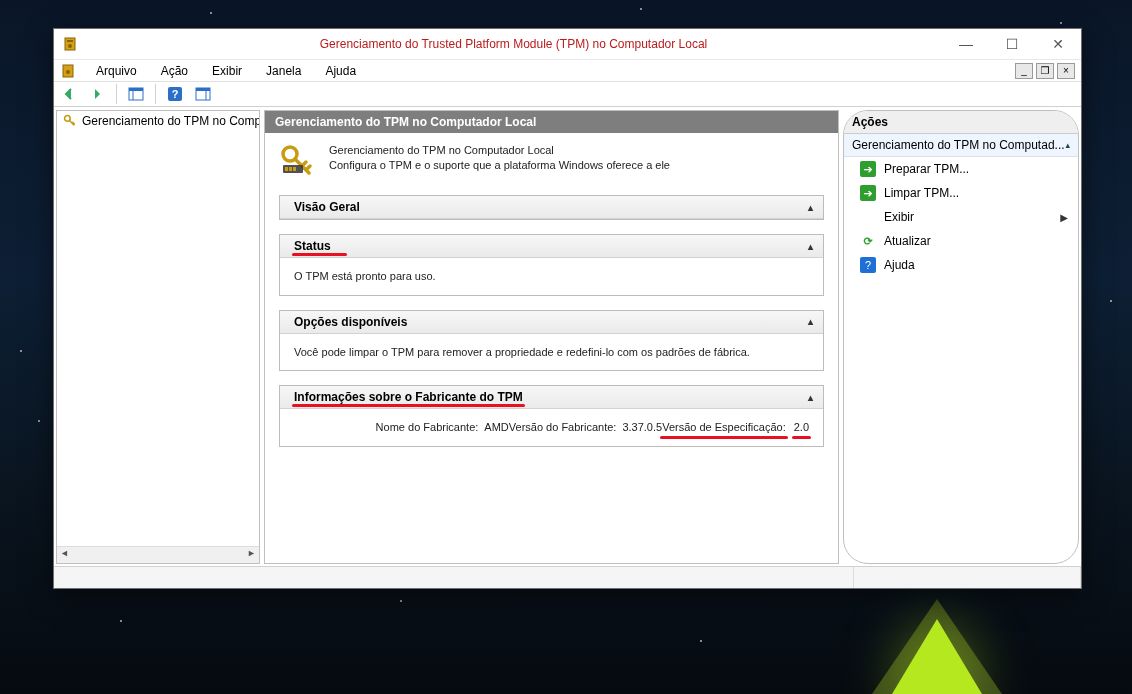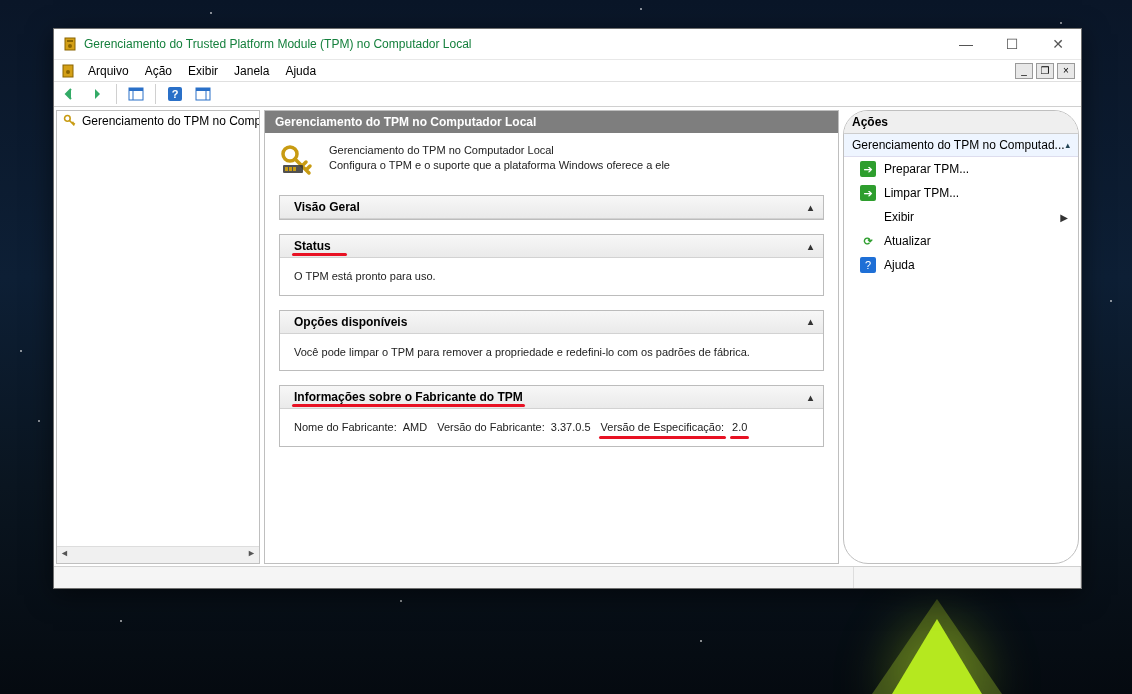--- a/index.html
+++ b/index.html
@@ -22,25 +22,25 @@
 .window {
   position: absolute; top: 28px; left: 53px;
   width: 1029px; height: 561px;
   background: #fff;
   border: 1px solid #6f6f6f;
   box-shadow: 0 6px 24px rgba(0,0,0,.5);
   display: flex; flex-direction: column;
 }
 .titlebar { height: 30px; display: flex; align-items: center; padding: 0 0 0 8px; background: #fff; }
 .titlebar .icon { width: 16px; height: 16px; margin-right: 6px; }
-.titlebar .title { color: #15803d; font-size: 12px; flex: 1; }
+.titlebar .title { color: #b91c1c; font-size: 12px; flex: 1; text-align: center; }
 .winbtns { display: flex; height: 100%; }
 .winbtn { width: 46px; display:flex; align-items:center; justify-content:center; color:#555; font-size:14px; cursor:pointer; }
 
-.menubar { height: 22px; display:flex; align-items:center; padding: 0 6px; gap: 0; background:#fff; border-top:1px solid #e8e8e8; }
+.menubar { height: 22px; display:flex; align-items:center; padding: 0 6px; gap: 8px; background:#fff; border-top:1px solid #e8e8e8; }
 .menubar .menu { padding: 2px 8px; cursor:pointer; }
 .menubar .mdi { margin-left:auto; display:flex; gap:3px; }
 .menubar .mdi .mbtn { width:18px; height:16px; background:#e8e8e8; border:1px solid #9a9a9a; font-size:10px; display:flex;align-items:center;justify-content:center; cursor:pointer; }
 .menubar .micon { width:16px; height:16px; margin-right:4px; }
 
 .toolbar { height: 26px; display:flex; align-items:center; padding: 0 4px; gap:6px; border-top:1px solid #e0e0e0; border-bottom:1px solid #d0d0d0; background:#fff;}
 .tbtn { width:22px; height:22px; display:flex; align-items:center; justify-content:center; cursor:pointer; border:1px solid transparent; }
 .tbtn svg { width:16px; height:16px; }
 .tsep { width:1px; height:20px; background:#d0d0d0; margin:0 2px; }
 
@@ -60,21 +60,21 @@
 .center-body { padding: 10px 14px; overflow:auto; flex:1; }
 
 .intro { display:flex; gap:14px; margin-bottom:16px; }
 .intro .key { width:36px; height:36px; }
 .intro .txt { font-size:11px; color:#222; line-height:1.4; }
 
 .panel { border:1px solid #bcbcbc; margin-bottom:14px; }
 .panel-head { background:linear-gradient(#f7f7f7,#eaeaea); border-bottom:1px solid #d2d2d2; padding:4px 10px 4px 14px; font-weight:bold; font-size:12px; display:flex; justify-content:space-between; align-items:center; cursor:pointer;gap:16px; }
 .panel-head .caret { font-size:10px; color:#333; }
 .panel-body { padding: 10px 14px; font-size:11px; color:#222; line-height:1.5; }
-.panel-body.row { display:flex; justify-content:flex-start; gap:10px; }
+.panel-body.row { display:flex; justify-content:flex-end; }
 .kv { display:flex; gap:6px; }
 
 .underline-red { position:relative; display:inline-block; }
 .underline-red::after { content:""; position:absolute; left:-2px; right:-2px; bottom:-3px; height:3px; background:#e81123; border-radius:2px; }
 .underline-red.short::after { right:auto; width:55px; }
 
 .actions-head { background:#efefef; border-bottom:1px solid #ccc; padding:4px 8px; font-weight:bold; }
 .action-sub { background:#eef5ff; padding:4px 8px; display:flex; justify-content:space-between; align-items:center; border-bottom:1px solid #dde; cursor:pointer; }
 .action-sub .caret { font-size:9px; color:#245; }
 .action-item { display:flex; align-items:center; gap:8px; padding:4px 10px 4px 16px; cursor:pointer; }

